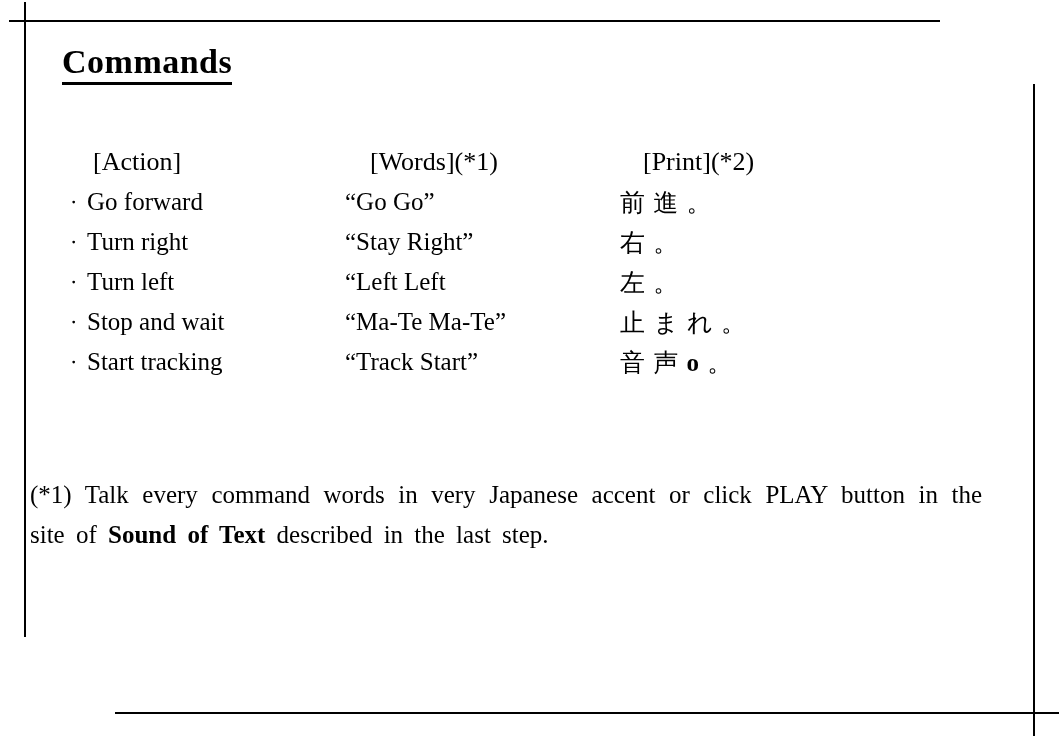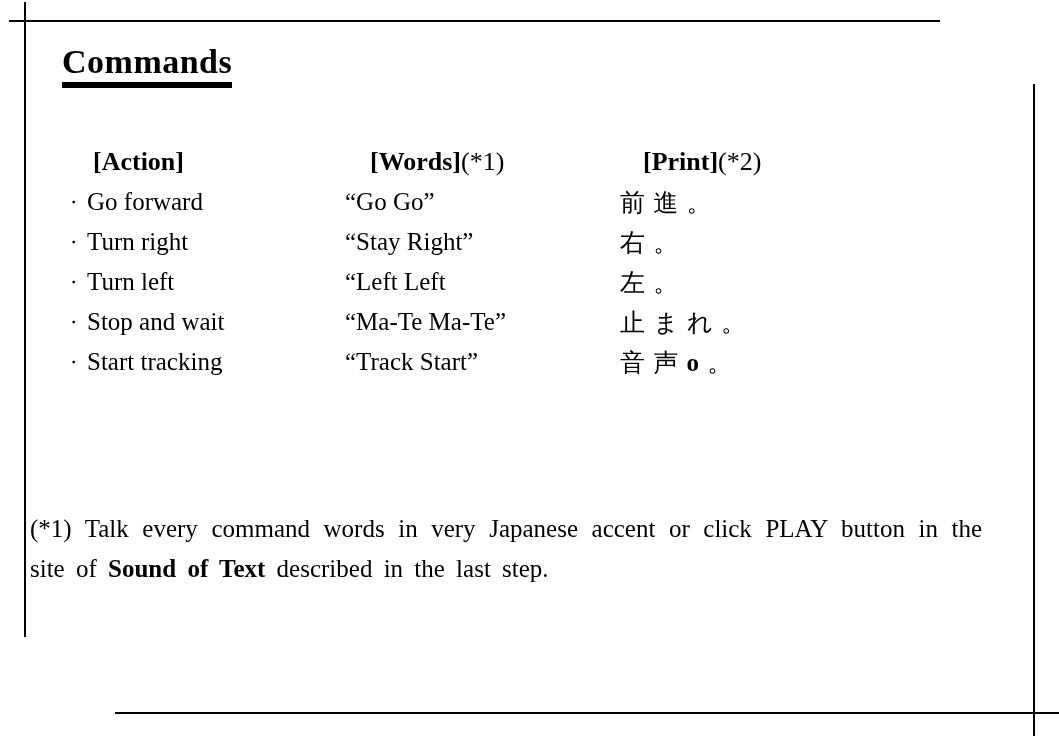--- a/index.html
+++ b/index.html
@@ -15,43 +15,43 @@
   
   .rule { position:absolute; background:#000; }
   .rule-top    { left:9px;   top:20px;  width:931px; height:2px; }
   .rule-left   { left:24px;  top:2px;   width:2px;   height:635px; }
   .rule-bottom { left:115px; top:712px; width:944px; height:2px; }
   .rule-right  { left:1033px;top:84px;  width:2px;   height:652px; }
 
   .title {
     position:absolute; left:62px; top:42px;
     font-size:34px; font-weight:700; line-height:1.15;
-    border-bottom:6px solid #000000; padding-bottom:1px;
+    border-bottom:3px solid #000000; padding-bottom:1px;
     letter-spacing:0.5px;
   }
 
   .cmd-table { position:absolute; left:65px; top:142px; }
   .trow {
     display:grid;
     grid-template-columns:280px 275px 1fr;
     align-items:center;
     height:40px;
     font-size:25px;
     white-space:nowrap;
   }
   .cmd-header { font-size:26px; }
   .cmd-header .hcell-1 { padding-left:28px; }
   .cmd-header .hcell-2 { padding-left:25px; }
   .cmd-header .hcell-3 { padding-left:23px; }
-  .hb { font-weight:700; }
+  .hb { font-weight:400; }
   .bullet { display:inline-block; width:22px; font-size:17px; transform:translateY(-2px); }
   .c-print { letter-spacing:1px; }
 
   .footnotes {
-    position:absolute; left:30px; top:509px; width:952px;
+    position:absolute; left:30px; top:475px; width:952px;
     font-size:25px; line-height:40px;
     text-align:justify;
   }
   .footnotes p { margin:0; }
   #fn1 { word-spacing:5px; }
   .b { font-weight:700; }
 </style>
 </head>
 <body>
 

